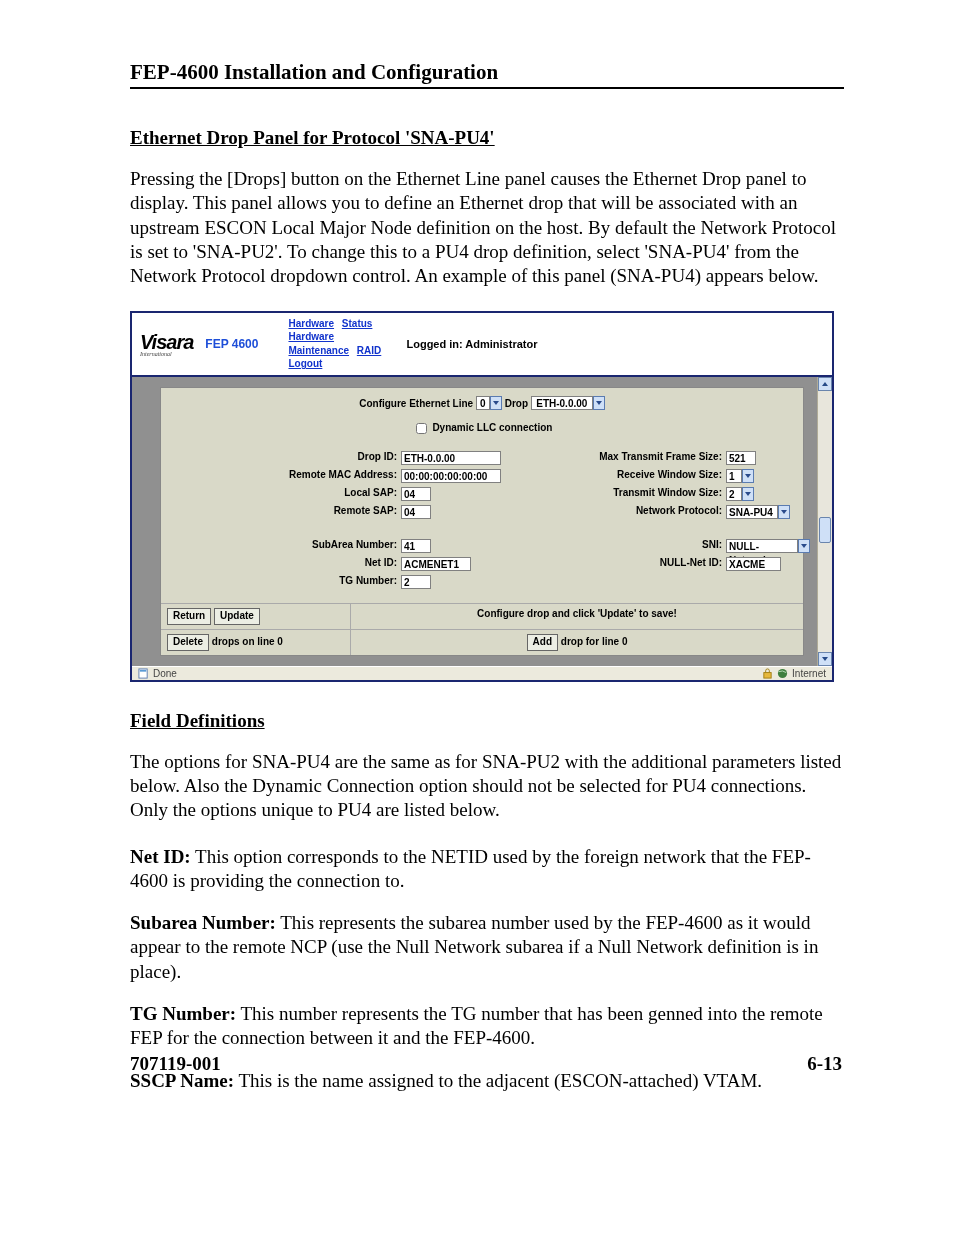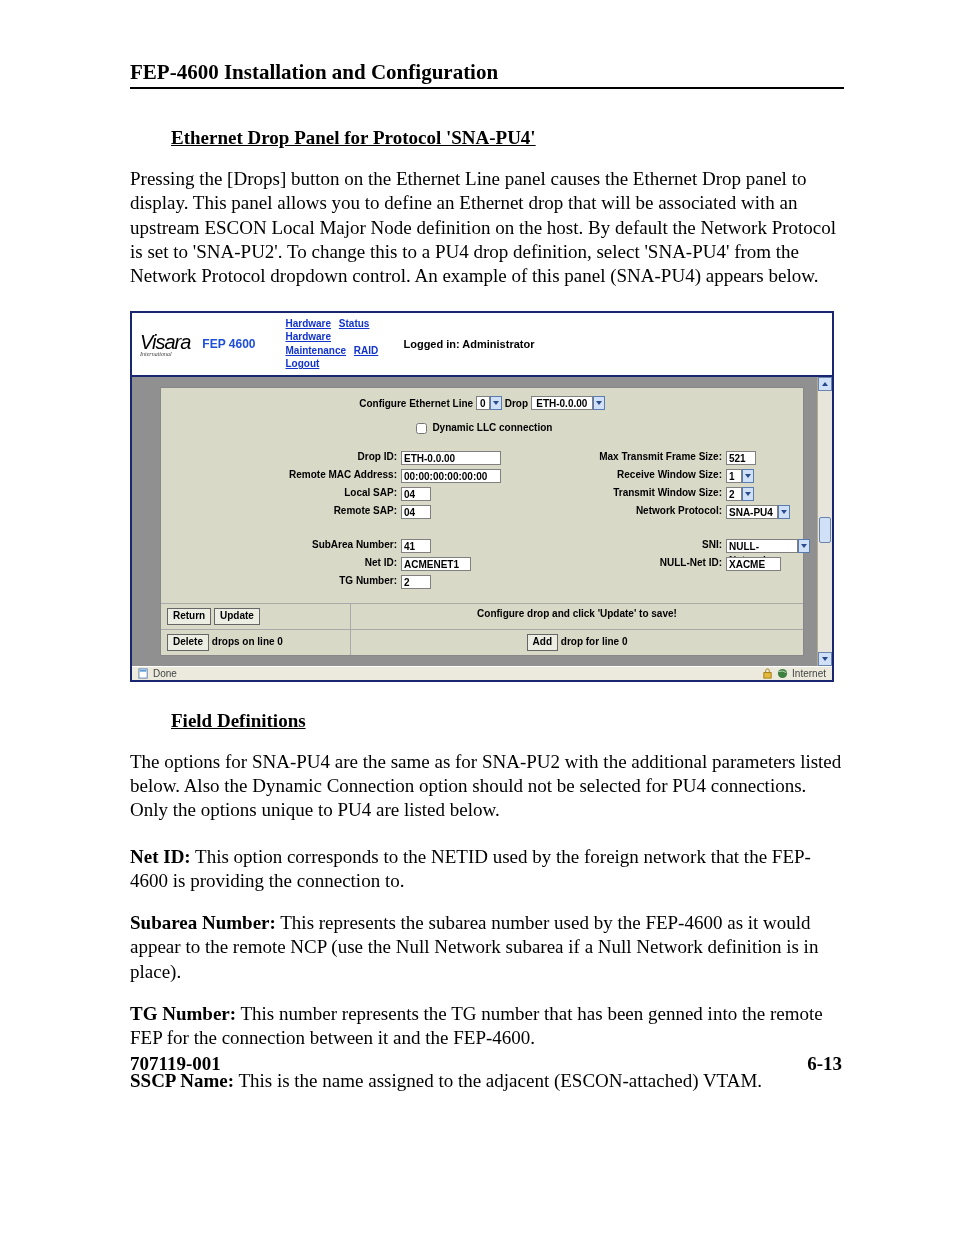--- a/index.html
+++ b/index.html
@@ -21,21 +21,20 @@
     font-weight: bold;
     border-bottom: 2px solid #000;
     padding-bottom: 2px;
     margin-bottom: 38px;
   }
   .section-heading {
     font-size: 19px;
     font-weight: bold;
     text-decoration: underline;
     margin-bottom: 18px;
-    margin-left: 41px;
   }
   .body-text {
     font-size: 19px;
     line-height: 1.28;
     margin-bottom: 22px;
   }
   .def {
     font-size: 19px;
     line-height: 1.28;
     margin-bottom: 18px;
@@ -62,21 +61,21 @@
   }
   .shot-header {
     display: flex;
     align-items: center;
     padding: 4px 8px;
     border-bottom: 2px solid #1a2670;
   }
   .logo {
     font-family: Arial, sans-serif;
     font-style: italic;
-    font-weight: 400;
+    font-weight: 700;
     font-size: 20px;
     letter-spacing: -1px;
     color: #000;
   }
   .logo-int { font-size:6px; font-style:italic; display:block; margin-top:-3px; color:#444;}
   .model {
     font-family: Arial, sans-serif;
     font-size: 12px;
     font-weight: bold;
     color: #1d4ed8;

